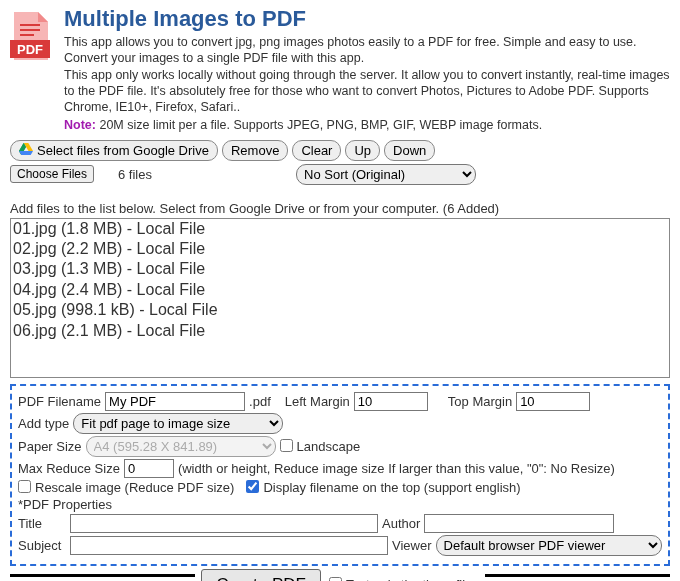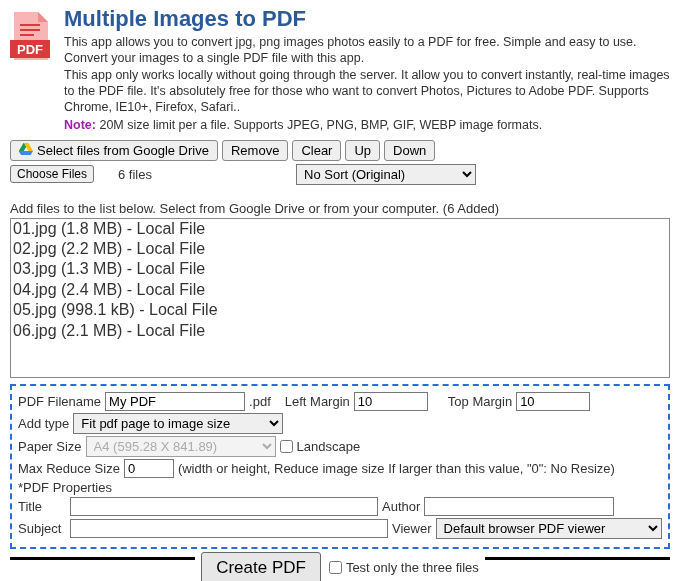--- a/index.html
+++ b/index.html
@@ -19,21 +19,21 @@
   .desc { font-size: 12.5px; line-height: 1.3; color: #333; }
   .note-line { margin-top: 2px; }
   .note { color: #a21caf; font-weight: 600; }
   .toolbar { margin-top: 6px; display: flex; gap: 4px; flex-wrap: wrap; align-items: center; }
   .btn {
     font-family: Arial, sans-serif;
     font-size: 13px;
     padding: 2px 8px;
     background: #efefef;
     border: 1px solid #888;
-    border-radius: 3px;
+    border-radius: 10px;
     cursor: pointer;
     display: inline-flex;
     align-items: center;
     gap: 4px;
   }
   .gdrive-icon { width: 14px; height: 12px; display: inline-block; }
   .toolbar2 { margin-top: 3px; display: flex; gap: 24px; align-items: center; }
   .choose-files {
     font-size: 12px;
     padding: 1px 6px;
@@ -43,21 +43,21 @@
     cursor: pointer;
   }
   .file-count { font-size: 13px; }
   select, input[type="text"] {
     font-family: Arial, sans-serif;
     font-size: 13px;
     padding: 1px 3px;
     border: 1px solid #777;
     background: #fff;
   }
-  select { background: #efefef; }
+  select { background: #efefef; border-radius: 10px; }
   .instr { margin-top: 16px; font-size: 13px; }
   .file-list {
     margin-top: 2px;
     width: 100%;
     height: 160px;
     border: 1px solid #888;
     background: #fff;
     font-size: 16px;
     line-height: 1.28;
     padding: 0 2px;
@@ -72,21 +72,21 @@
   .setting-row { display: flex; align-items: center; gap: 4px; margin: 2px 0; flex-wrap: wrap; font-size: 13px; }
   .setting-row label { font-size: 13px; }
   .w-small { width: 140px; }
   .w-marg { width: 74px; }
   .w-midsel { width: 210px; }
   .w-paper { width: 190px; color: #888; }
   .w-num { width: 50px; }
   .w-title2 { width: 308px; }
   .w-author { width: 190px; }
   .w-subject { width: 318px; }
-  .chk { display: inline-flex; align-items: center; gap: 2px; }
+  .chk { display: inline-flex; align-items: flex-start; gap: 2px; }
   input[type="checkbox"] { margin: 0 2px 0 0; width: 13px; height: 13px; accent-color: #2a6cd8;}
   .section-label { font-size: 13px; margin-top: 2px;}
   .footer { margin-top: 8px; display: flex; justify-content: center; align-items: center; gap: 8px; border-top: 3px solid #000; padding-top:0; }
   .footer-inner { display:flex; align-items:center; gap:8px; margin-top:-2px; background:#fff; padding:0 6px; transform: translateY(-6px);}
   .create-btn {
     font-size: 17px;
     padding: 5px 14px;
     background: #e7e7e7;
     border: 1px solid #666;
     border-radius: 3px;
@@ -189,20 +189,31 @@
       <label>Landscape</label>
     </span>
   </div>
 
   <div class="setting-row">
     <label>Max Reduce Size</label>
     <input type="text" class="w-num" value="0" style="">
     <span>(width or height, Reduce image size If larger than this value, "0": No Resize)</span>
   </div>
 
+  <div class="setting-row">
+    <span class="chk">
+      <input type="checkbox" style="">
+      <label>Rescale image (Reduce PDF size)</label>
+    </span>
+    <span style="width:4px"></span>
+    <span class="chk">
+      <input type="checkbox" checked="" style="">
+      <label>Display filename on the top (support english)</label>
+    </span>
+  </div>
 
   <div class="section-label">*PDF Properties</div>
 
   <div class="setting-row">
     <label style="width:48px">Title</label>
     <input type="text" class="w-title2" style="">
     <label>Author</label>
     <input type="text" class="w-author" style="">
   </div>
 

